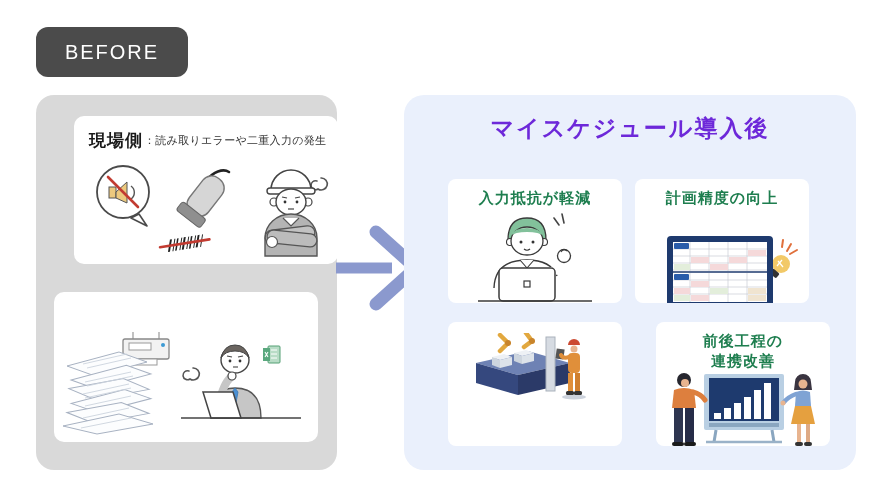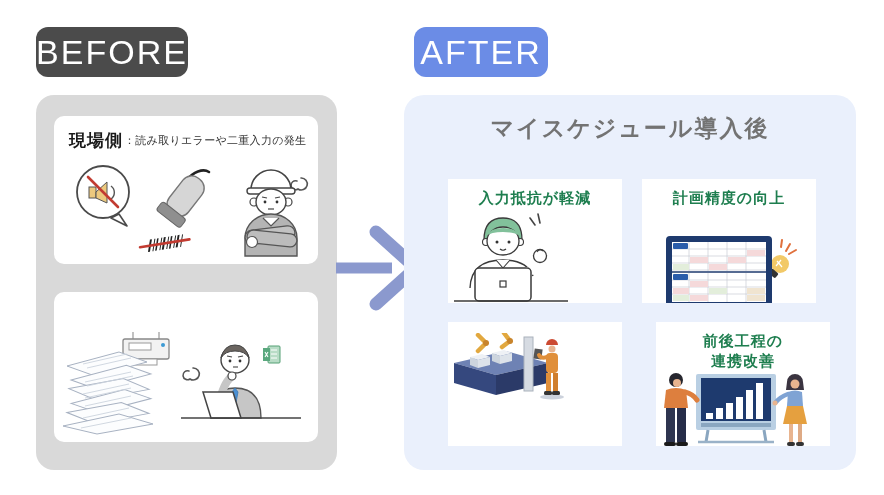--- a/index.html
+++ b/index.html
@@ -1,65 +1,62 @@
 <!DOCTYPE html>
 <html><head>
 <meta charset="utf-8">
 <style>
   * { margin:0; padding:0; box-sizing:border-box; }
   body { background:#fff; font-family:"Liberation Sans","DejaVu Sans",sans-serif; }
   .stage { position:relative; width:884px; height:495px; background:#fff; overflow:hidden; }
 
   
   .badge { position:absolute; top:27px; height:50px; display:flex; align-items:center; justify-content:center;
-           border-radius:12px; color:#fff; font-size:34px; font-weight:500; letter-spacing:2px; }
+           border-radius:12px; color:#fff; font-size:20px; font-weight:500; letter-spacing:2px; }
   .badge-before { left:36px; width:152px; background:#4b4b4b; }
   .badge-after  { left:414px; width:134px; background:#6b8ce6; }
 
   
   .panel-before { position:absolute; left:36px; top:95px; width:301px; height:375px;
                   background:#d9d9d9; border-radius:18px; }
   .before-card { position:absolute; left:18px; width:264px; background:#fff; border-radius:10px; }
-  .before-card.card-1 { top:21px;  height:148px; }
+  .before-card.card-1 { top:21px;  height:148px;margin-left:20px; }
   .before-card.card-2 { top:197px; height:150px; }
   .before-card-head { display:flex; align-items:center; padding:13px 10px 0 15px; white-space:nowrap; }
   .before-card-title { font-size:17px; font-weight:800; color:#1a1a1a; letter-spacing:1px; }
   .before-card-desc  { font-size:11px; color:#333; margin-left:1px; letter-spacing:0.3px; }
   .before-illu { position:absolute; left:7px; top:40px; }
 
   
   .arrow-wrap { position:absolute; left:334px; top:224px; }
 
   
   .panel-after { position:absolute; left:404px; top:95px; width:452px; height:375px;
                  background:#eaf0fc; border-radius:20px; }
   .after-title { position:absolute; left:0; top:18px; width:100%; text-align:center;
-                 font-size:23px; font-weight:800; color:#737373; letter-spacing:2px; }
-  .after-card { position:absolute; width:174px; height:124px; background:#fff; border-radius:0;
-                display:flex; flex-direction:column; padding-top:9px; overflow:hidden; }
+                 font-size:23px; font-weight:800; color:#6d28d9; letter-spacing:2px; }
+  .after-card { position:absolute; width:174px; height:124px; background:#fff; border-radius:8px;
+                display:flex; flex-direction:column; align-items:center; padding-top:9px; overflow:hidden; }
   .after-card.pos-a { left:44px;  top:84px; }
-  .after-card.pos-b { left:238px; top:84px;gap:24px; }
+  .after-card.pos-b { left:231px; top:84px;gap:24px; }
   .after-card.pos-c { left:44px;  top:227px; }
   .after-card.pos-d { left:252px; top:227px; }
   .after-card-label { font-size:15px; font-weight:800; color:#1e7e4f; text-align:center;
                       line-height:1.3; letter-spacing:1px; white-space:pre-line; }
   .after-illu { flex:0 0 auto; margin-top:2px; }
 </style>
 </head>
 <body>
 
 <div class="stage">
 
   <div class="badge badge-before">
     <span>BEFORE</span>
   </div>
 
-  <div class="badge badge-after">
-    <span>AFTER</span>
-  </div>
 
   <div class="panel-before">
 
     <div class="before-card card-1">
       <div class="before-card-head">
         <span class="before-card-title">現場側</span>
         <span class="before-card-desc">：読み取りエラーや二重入力の発生</span>
       </div>
       <svg class="before-illu" width="250" height="102" viewBox="0 0 250 102">
 

